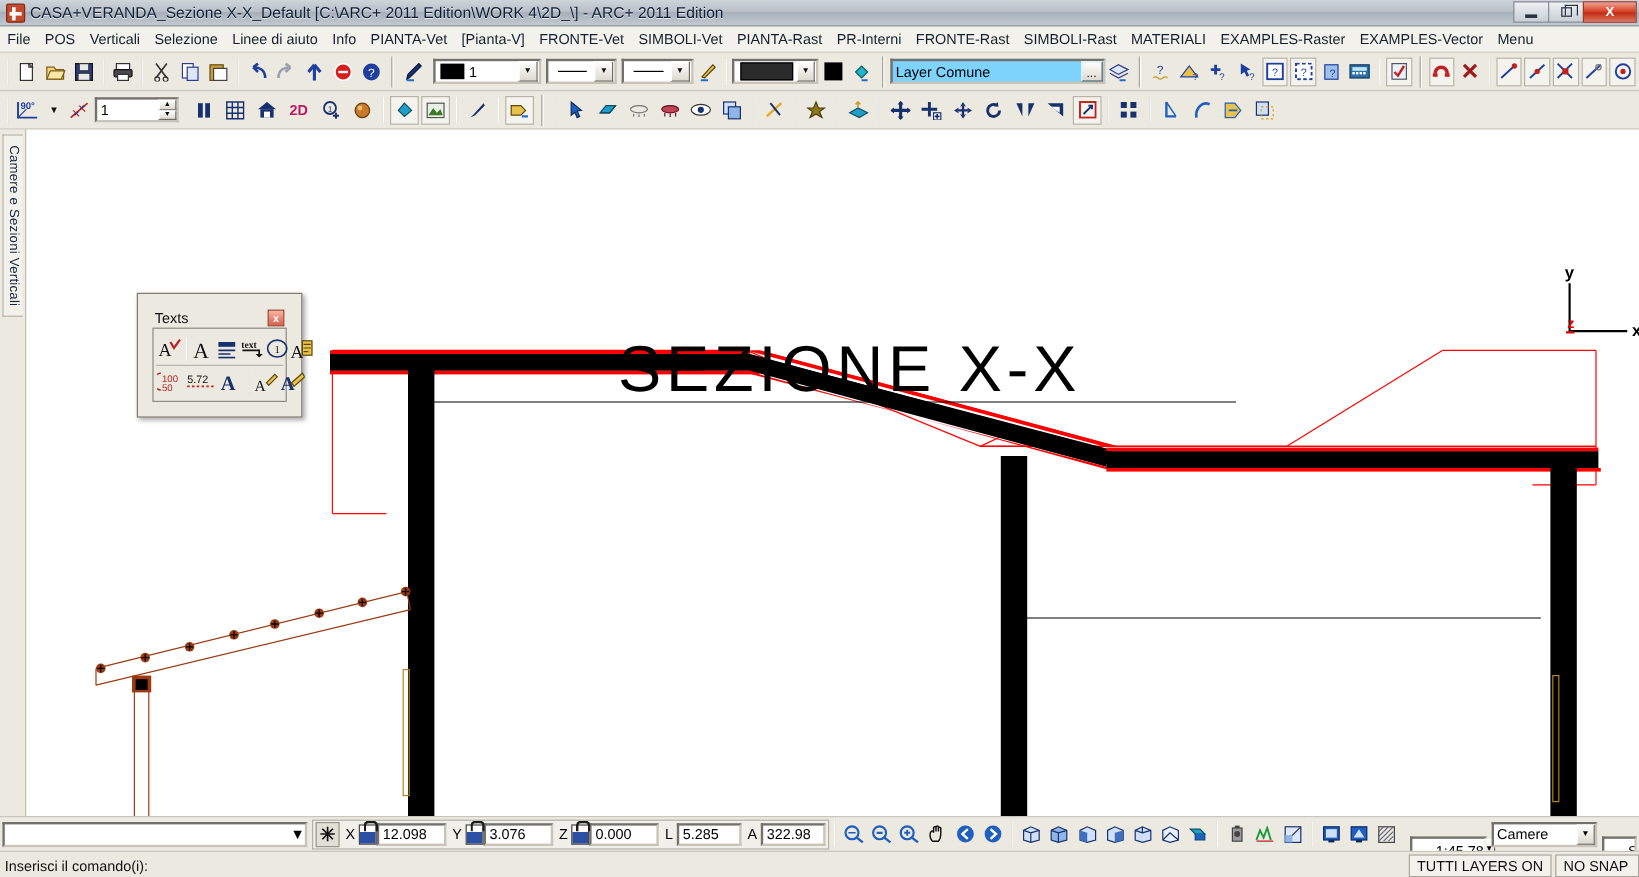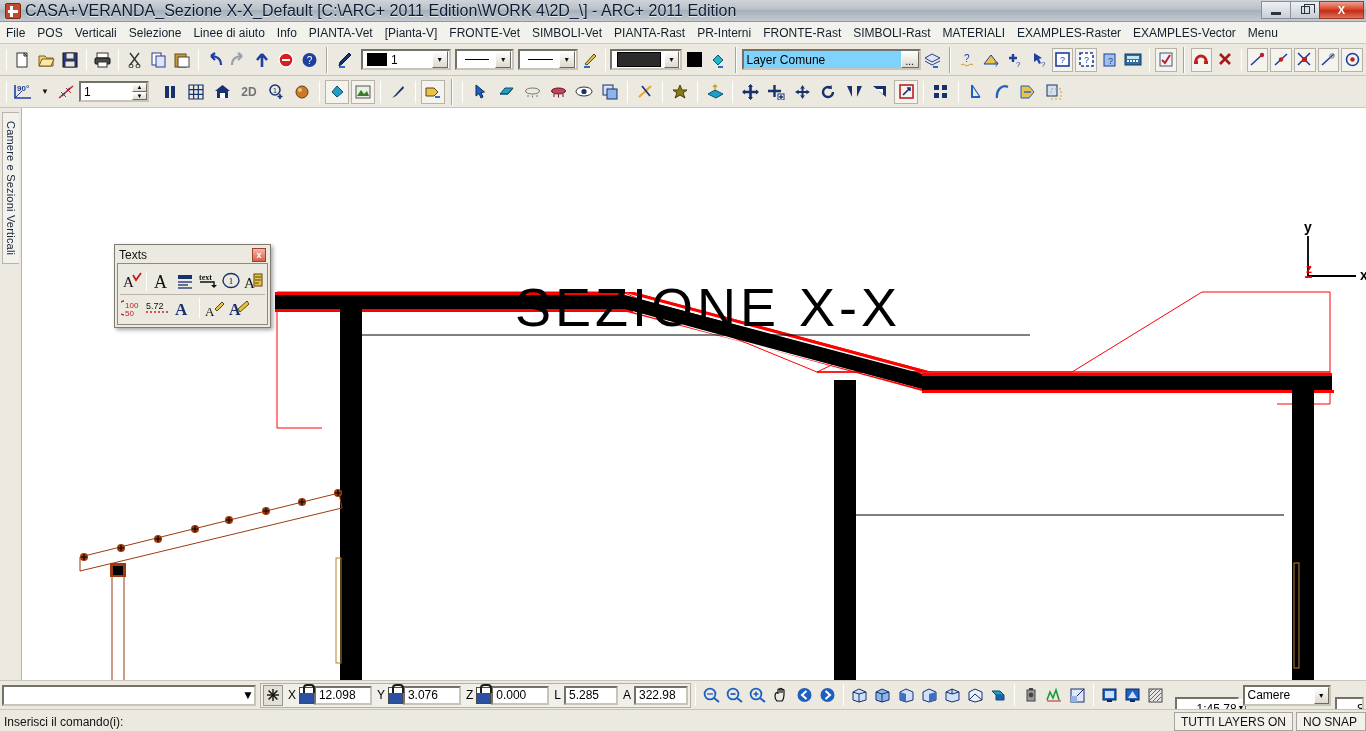--- a/index.html
+++ b/index.html
@@ -22,21 +22,21 @@
     width:16px;height:16px;margin:0 4px 0 5px;flex:0 0 auto;position:relative;
     background:#c24a2b;border:1px solid #7d2a16;border-radius:2px;
   }
   .titlebar .tb-icon:before{
     content:""; position:absolute; left:4px; top:2px; width:3px; height:11px; background:#fff;
   }
   .titlebar .tb-icon:after{
     content:""; position:absolute; left:2px; top:6px; width:10px; height:3px; background:#fff;
   }
   .titlebar .tb-title{
-    font-size:16px; color:#0b1c33; text-shadow:0 1px 0 rgba(255,255,255,.7);
+    font-size:13px; color:#0b1c33; text-shadow:0 1px 0 rgba(255,255,255,.7);
     white-space:nowrap; overflow:hidden;
   }
   .win-btns{ position:absolute; right:2px; top:1px; display:flex; gap:0; }
   .win-btn{
     width:29px;height:18px; border:1px solid #8a9099; border-right:none;
     background:linear-gradient(to bottom,#eef1f4,#c8ced5);
     display:flex;align-items:center;justify-content:center; color:#2a3340;
     font-size:11px;
   }
   .win-btn.close{
@@ -117,24 +117,24 @@
     writing-mode:vertical-rl; text-orientation:mixed;
     font-size:11px; color:#12243a; background:#f3f1ec;
     border:1px solid #b8b4a9; border-right:none;
     padding:8px 2px; letter-spacing:0.2px; white-space:nowrap;
   }
   .canvas-wrap{ flex:1; position:relative; background:#fff; overflow:hidden; }
   .canvas-wrap svg{ display:block; }
 
   
   .palette{
-    position:absolute; left:92px; top:136px; width:157px;
+    position:absolute; left:92px; top:136px; width:138px;
     background:#ece9e1; border:1px solid #7f7b70;
     box-shadow:2px 2px 4px rgba(0,0,0,.35);
-    padding:2px;
+    padding:12px;
   }
   .palette .phead{
     height:16px; display:flex;align-items:center; padding:0 2px;
     font-size:12px; color:#111;
   }
   .palette .phead .ptitle{ flex:1; }
   .pclose{
     width:14px;height:14px;
     background:linear-gradient(to bottom,#f6b6a3,#d8604a);
     border:1px solid #9c4130; color:#fff; font-size:9px; font-weight:bold;
@@ -525,21 +525,21 @@
       </svg>
     </div>
   <div class="tbtn">
       <svg width="17" height="15">
         <path d="M1 7 L8.5 1 L16 7 Z" fill="#17306e"></path>
         <rect x="3" y="7" width="11" height="7" fill="#17306e"></rect>
         <rect x="6" y="9" width="5" height="5" fill="#fff"></rect>
       </svg>
     </div>
   <div class="tbtn" style="width:26px;">
-      <span style="font-size:12px;font-weight:bold;color:#737373;">2D</span>
+      <span style="font-size:12px;font-weight:bold;color:#be185d;">2D</span>
     </div>
   <div class="tbtn">
       <svg width="17" height="16">
         <circle cx="7" cy="6" r="5" fill="none" stroke="#17306e" stroke-width="1.5"></circle>
         <text x="7" y="9" font-size="7" fill="#17306e" text-anchor="middle" font-family="Liberation Sans">1</text>
         <path d="M12 10 L12 15 M9.5 12.5 L14.5 12.5" stroke="#17306e" stroke-width="1.6"></path>
       </svg>
     </div>
   <div class="tbtn">
       <svg width="16" height="16">

